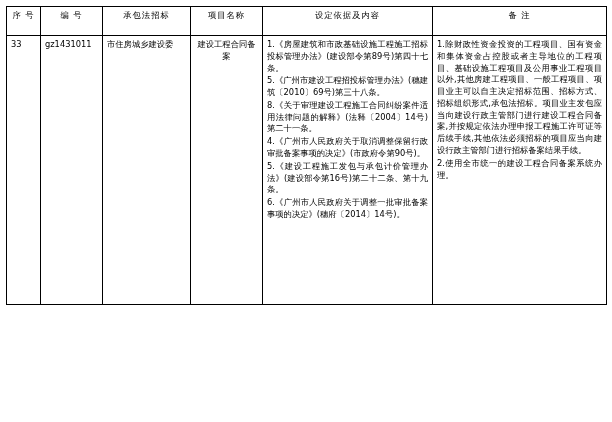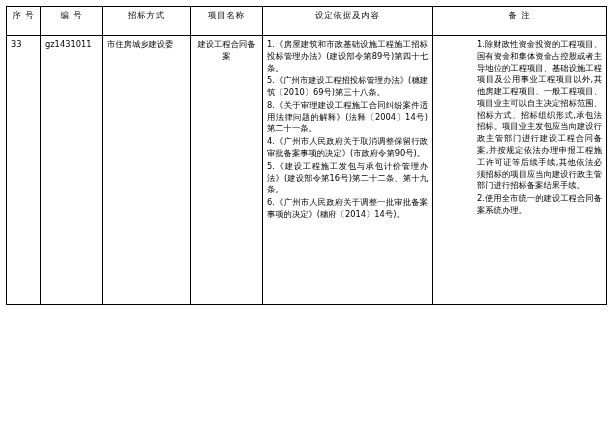--- a/index.html
+++ b/index.html
@@ -68,21 +68,20 @@
     padding: 0;
     list-style: none;
   }
   .basis-list li, .note-list li {
     margin: 0 0 1px 0;
     text-align: justify;
     text-justify: inter-ideograph;
   }
   .note-list li {
     text-indent: 0;
-    margin-left: 40px;
   }
   td.c-basis { padding: 4px 5px 4px 5px; margin-top: 16px; }
   td.c-note  { padding: 4px 6px 4px 6px; }
 
   .row-33 td { height: 262px; }
   .row-34 td { height: 100px; }
 
   .seq-num, .code-num {
     font-size: 8.6px;
   }
@@ -97,21 +96,21 @@
       <col class="col-code">
       <col class="col-subj">
       <col class="col-proj">
       <col class="col-basis">
       <col class="col-note">
     </colgroup>
     <thead>
       <tr>
         <th>序  号</th>
         <th>编   号</th>
-        <th>招标方式</th>
+        <th>承包法招标</th>
         <th>项目名称</th>
         <th>设定依据及内容</th>
         <th>备    注</th>
       </tr>
     </thead>
     <tbody>
       <tr class="row-33">
         <td class="c-center seq-num">33</td>
         <td class="c-center code-num">gz1431011</td>
         <td class="c-subject">市住房城乡建设委</td>

